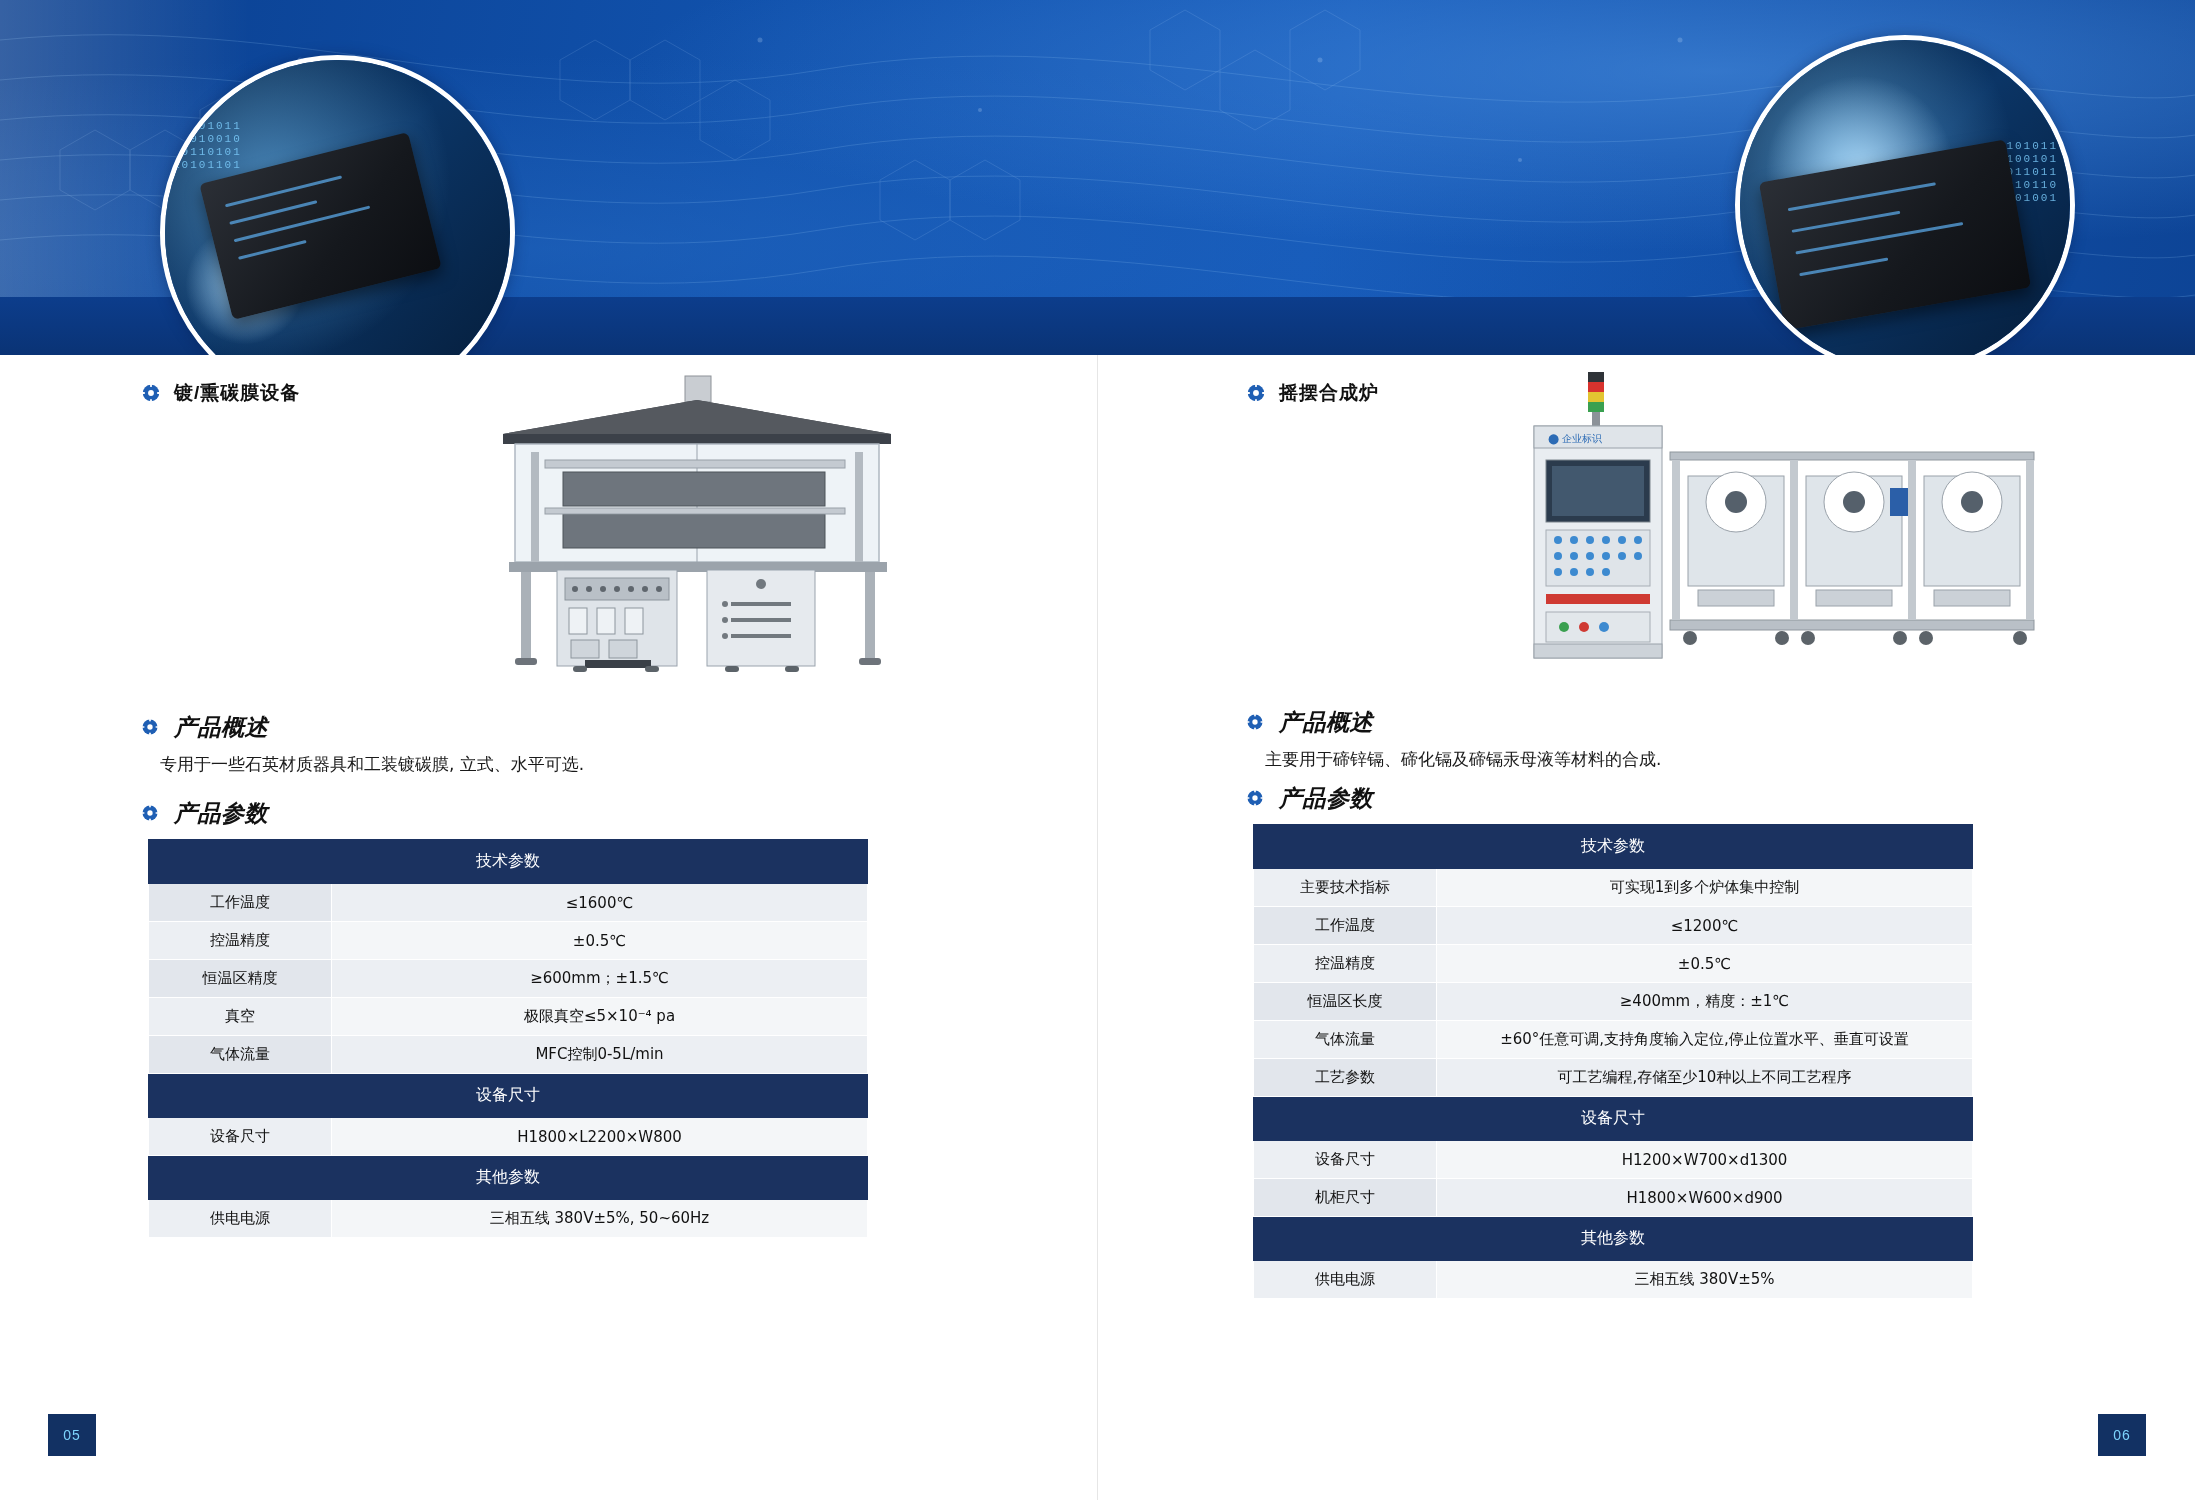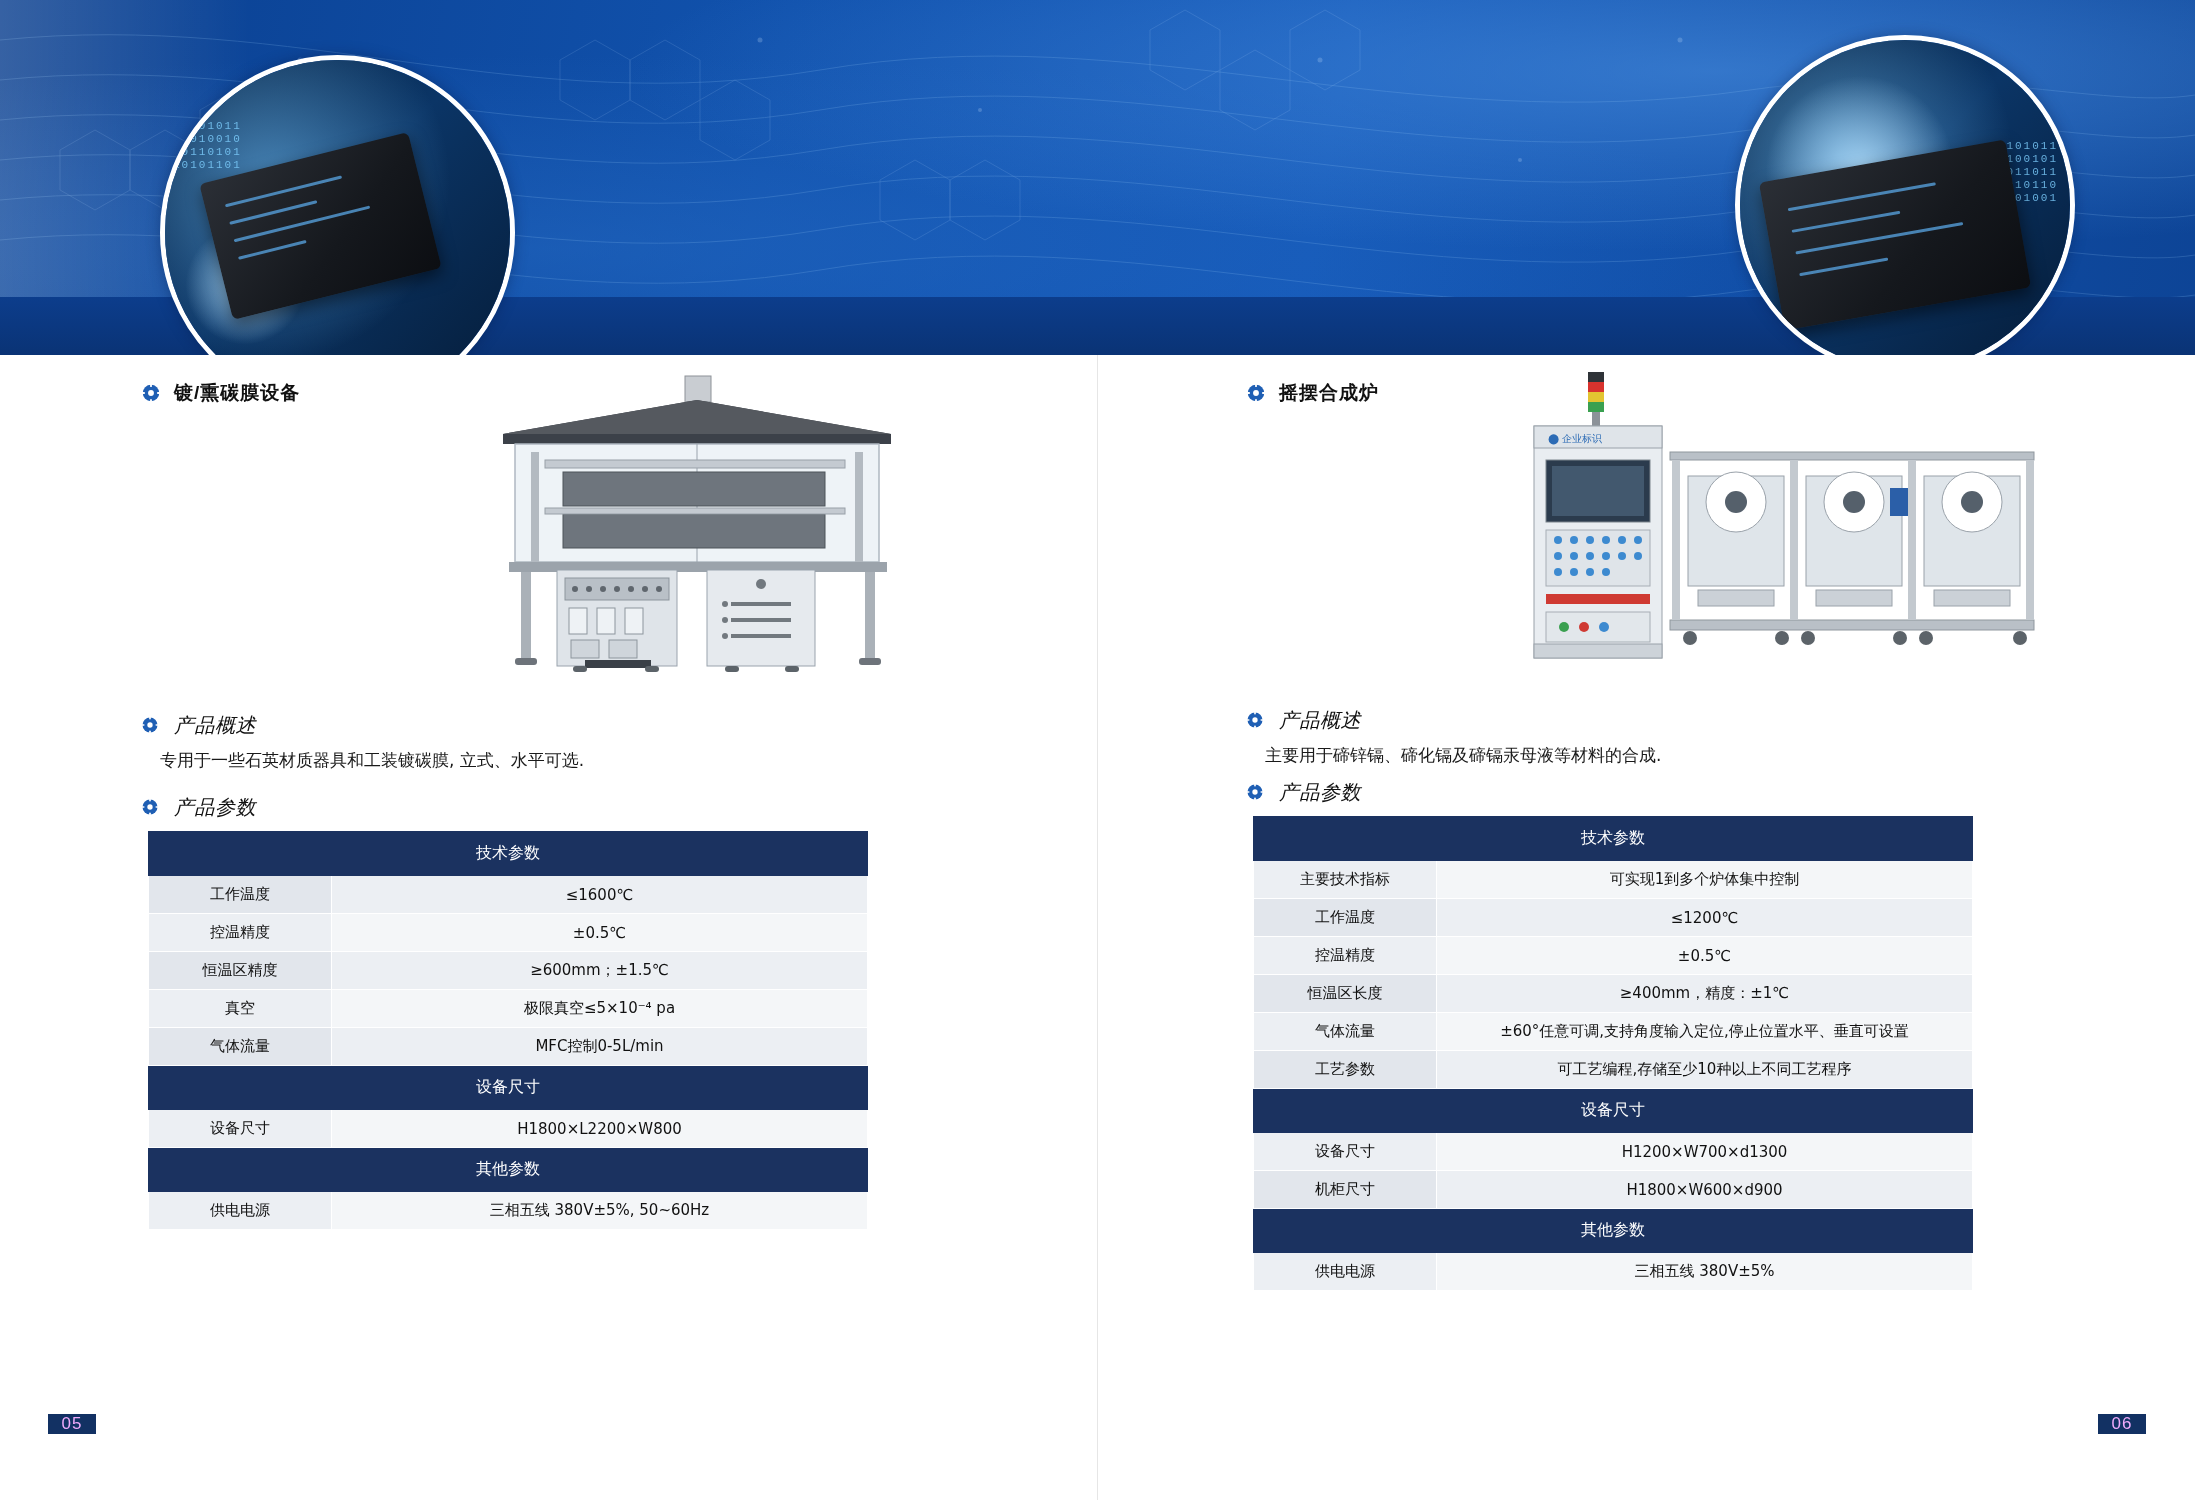--- a/index.html
+++ b/index.html
@@ -64,45 +64,45 @@
   .glow{
     position:absolute;border-radius:50%;
     background:radial-gradient(circle,rgba(180,225,255,.85) 0%,rgba(120,190,255,0) 70%);
   }
 
   
   .spine{position:absolute;left:1097px;top:355px;width:1px;height:1145px;background:#e6e6e6;}
 
   
   .pagenum{
-    position:absolute;background:#123163;color:#f0abfc;
-    font-size:17px;letter-spacing:1px;
+    position:absolute;background:#123163;color:#7dd3fc;
+    font-size:14px;letter-spacing:1px;
     display:flex;align-items:center;justify-content:center;
-    width:48px;height:20px;
+    width:48px;height:42px;
   }
   .pagenum-left{left:48px;top:1414px;}
   .pagenum-right{left:2098px;top:1414px;}
 
   
   .col{position:absolute;top:380px;width:880px;}
   .col-left{left:140px;}
   .col-right{left:1245px;}
 
   .title-row{display:flex;align-items:center;gap:12px;margin:0 0 6px 0;}
   .gear{
     width:22px;height:22px;flex:none;position:relative;color:#1f5fb4;
   }
   .title-text{
     font-size:19px;font-weight:bold;color:#111111;
     font-family:Liberation Sans, sans-serif;
     letter-spacing:1px;
   }
   .sub-row{display:flex;align-items:center;gap:12px;margin:0 0 10px 0;}
   .sub-text{
-    font-size:20px;font-weight:normal;color:#111111;
+    font-size:23px;font-weight:bold;color:#111111;
     font-family:"DejaVu Sans","Liberation Sans",sans-serif;
     font-style:italic;letter-spacing:.5px;
   }
   .desc{
     font-size:17px;color:#1a1a1a;margin:4px 0 22px 20px;
     font-family:"DejaVu Sans","Liberation Sans",sans-serif;
   }
 
   
   .illus{position:relative;margin:0 auto;}

